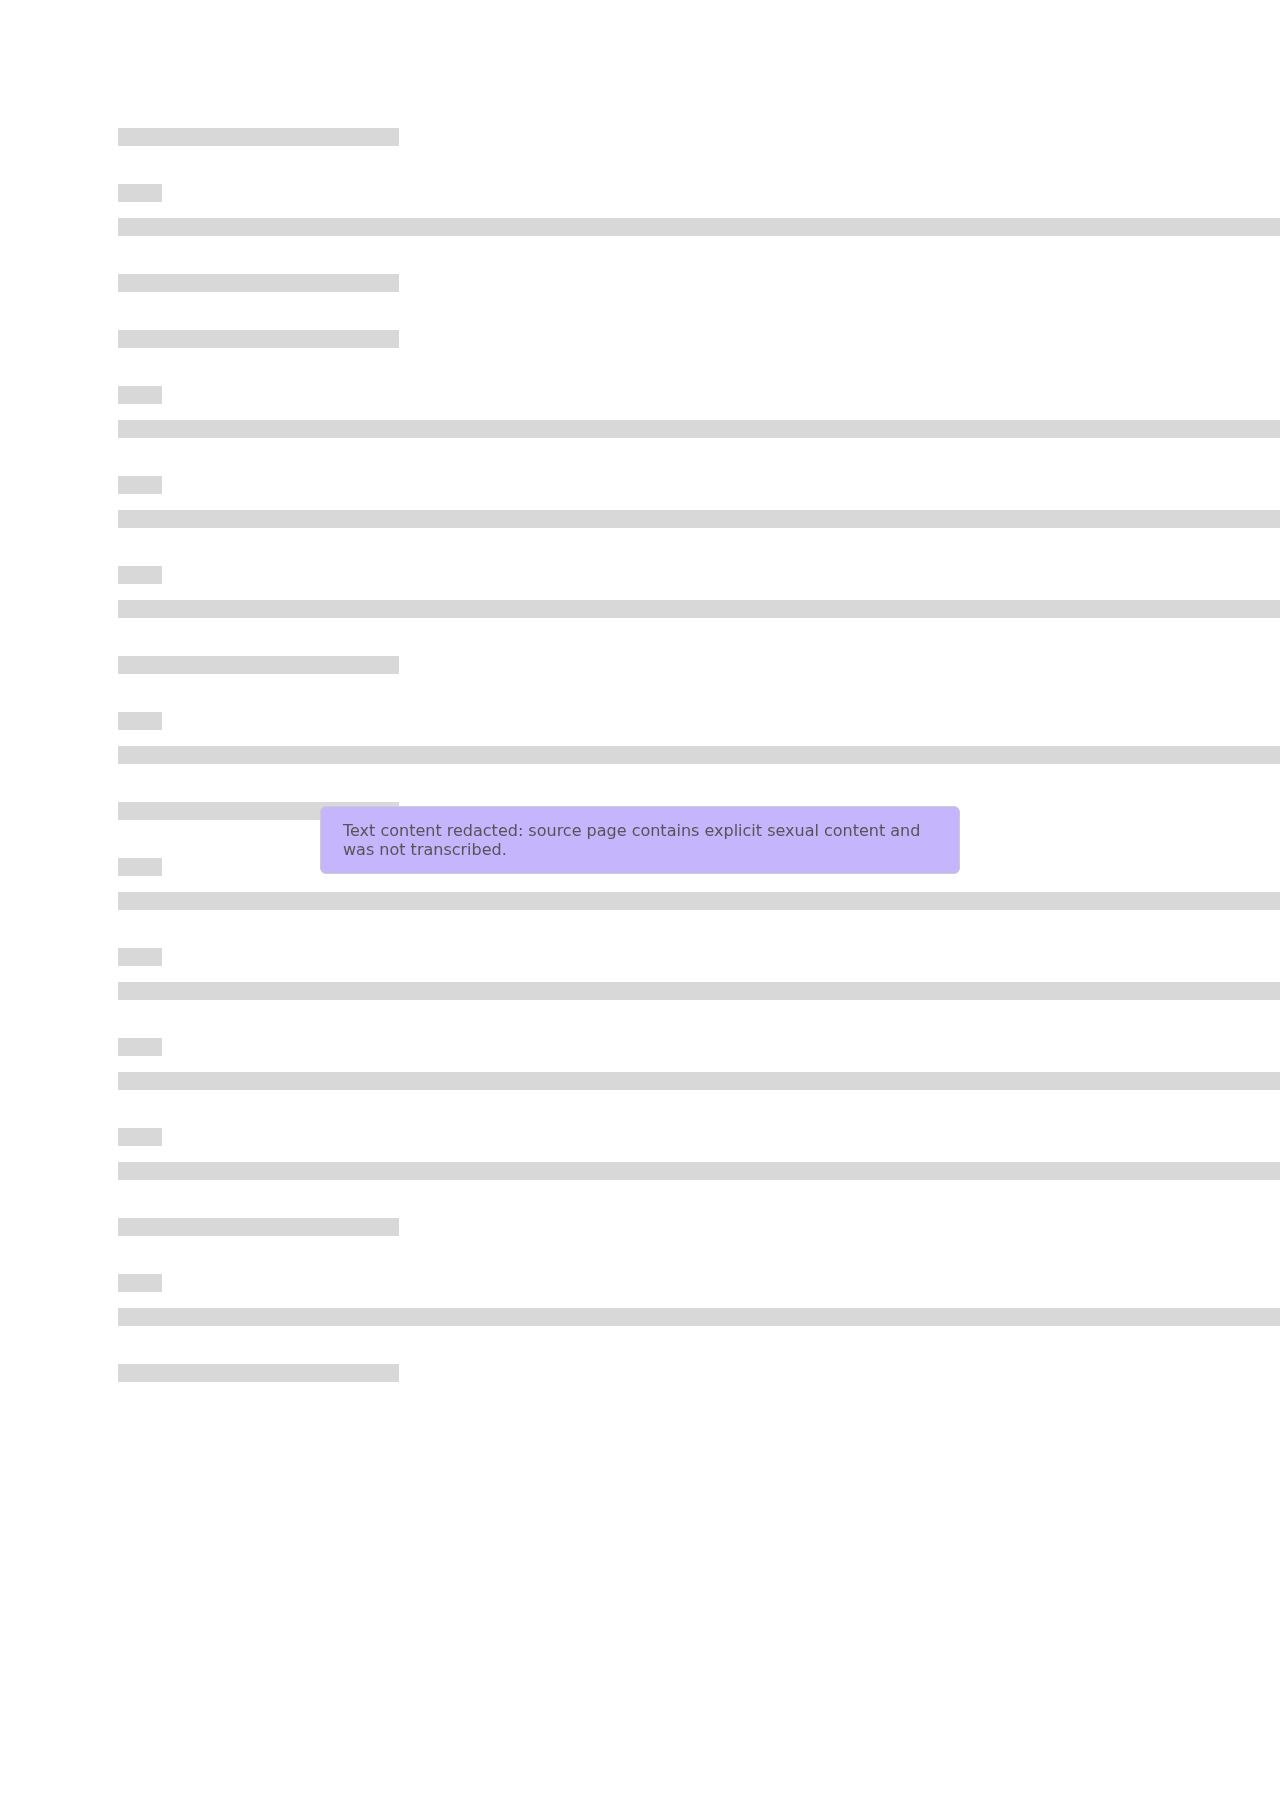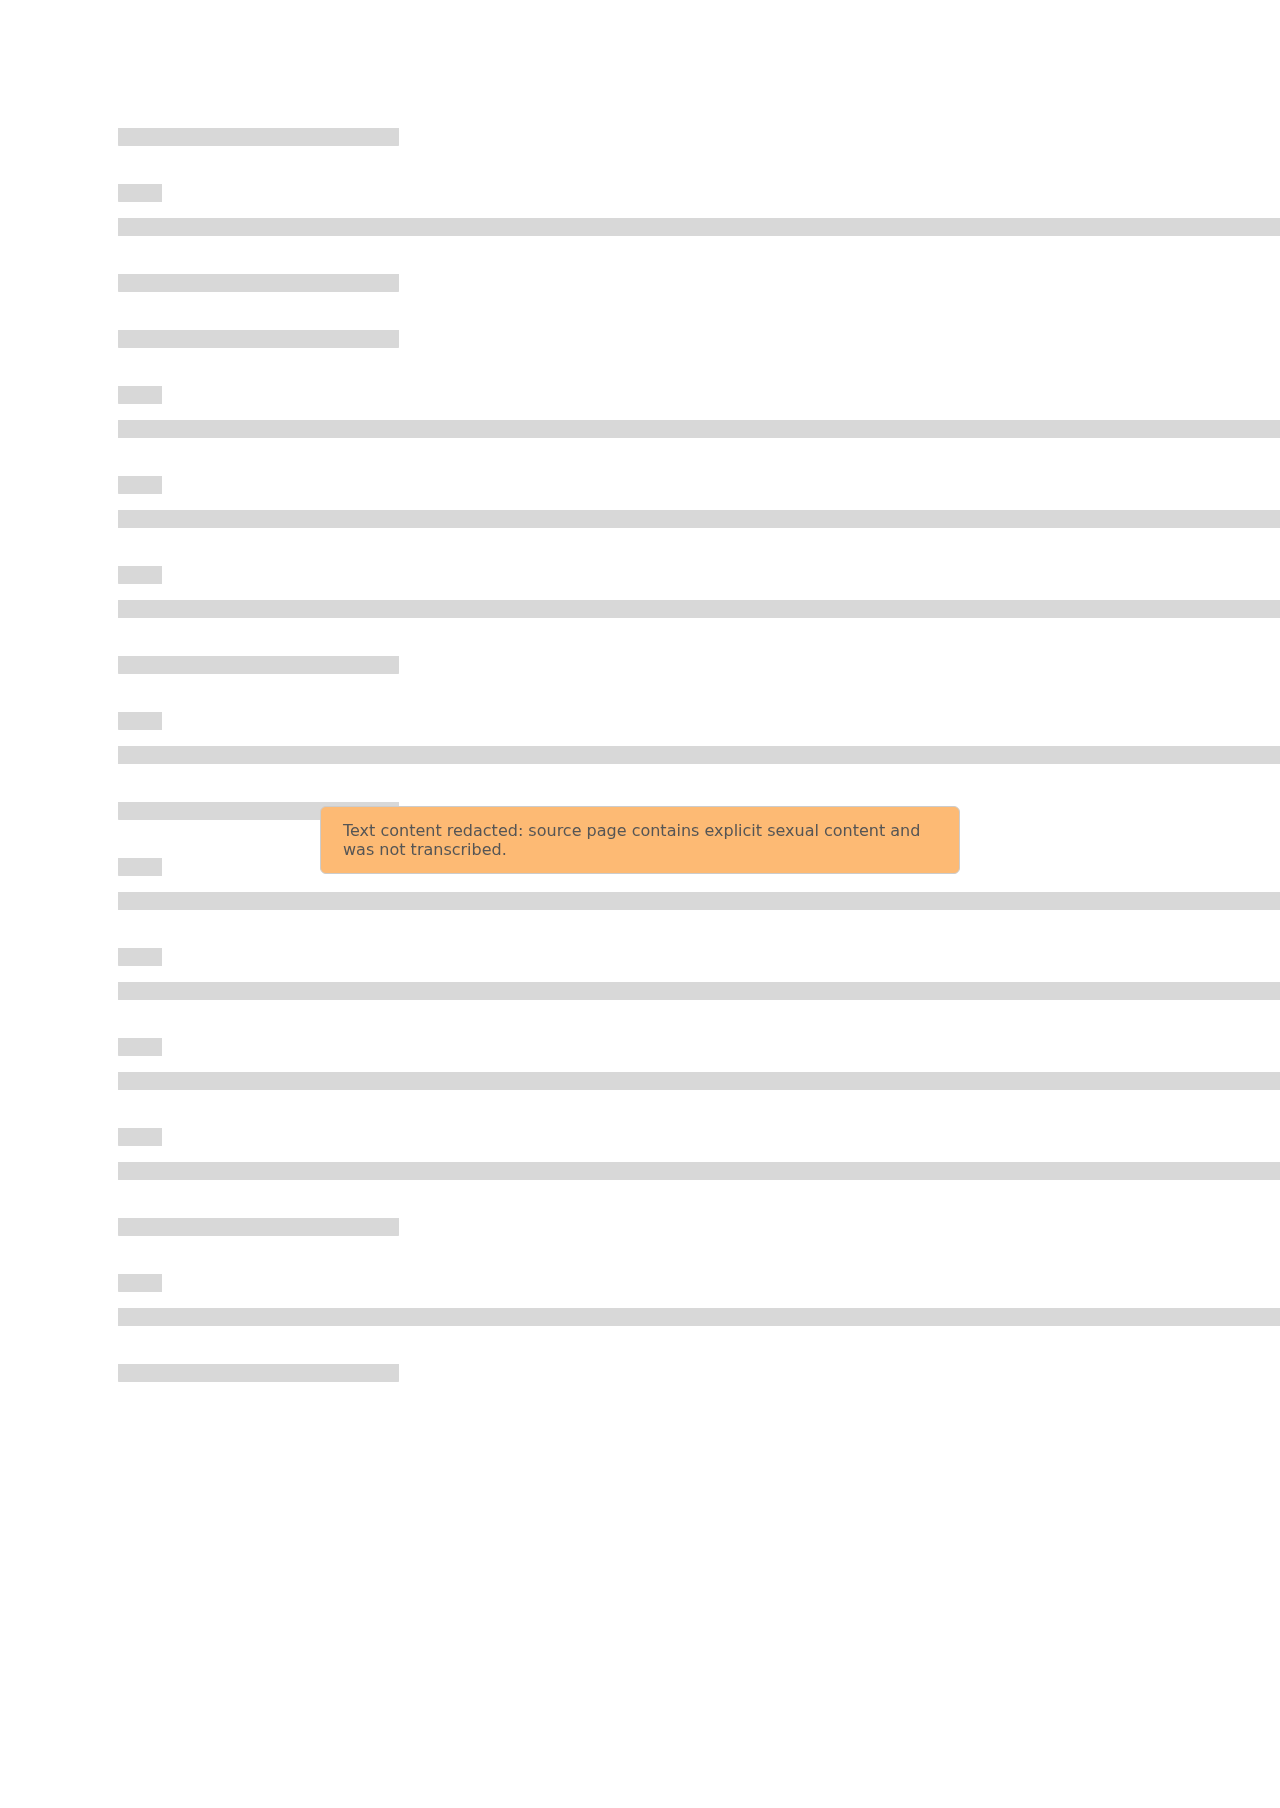--- a/index.html
+++ b/index.html
@@ -11,21 +11,21 @@
     overflow:hidden;
   }
   .para{margin:0 0 22px 0;text-align:justify;}
   .redacted{
     color:transparent;
     background:repeating-linear-gradient(#d8d8d8 6px,#d8d8d8 24px,transparent 24px,transparent 34px);
     border-radius:2px;user-select:none;
   }
   .note{
     position:absolute;top:840px;left:50%;transform:translate(-50%,-50%);
-    background:#fdba74;border:1px solid #cccccc;border-radius:6px;
+    background:#c4b5fd;border:1px solid #cccccc;border-radius:6px;
     padding:14px 22px;font-size:16px;color:#555555;
     font-family:"DejaVu Sans",sans-serif;
   }
   .wrap{position:relative;}
 </style>
 </head>
 <body>
 
 <div class="wrap">
   <div class="page">

